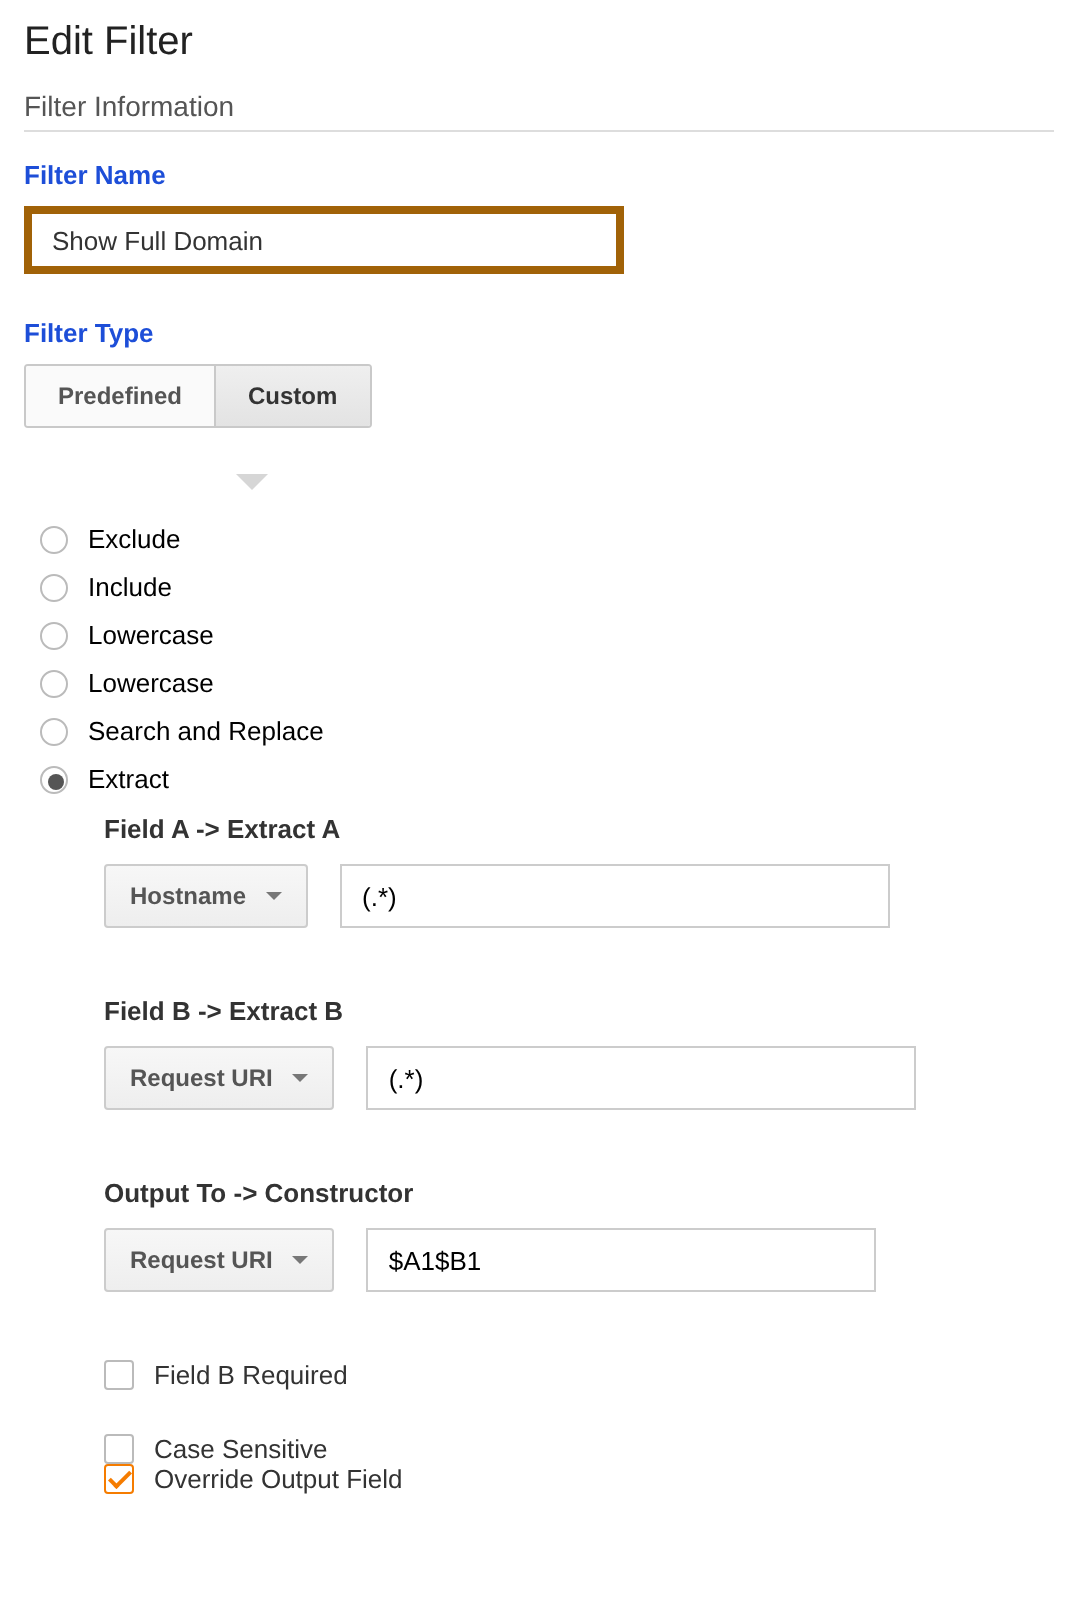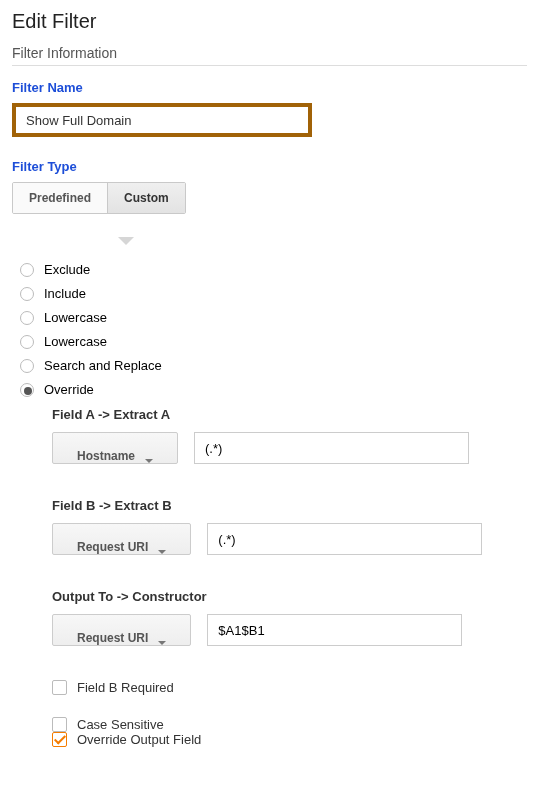--- a/index.html
+++ b/index.html
@@ -117,26 +117,26 @@
   }
   .row {
     display: flex;
     gap: 16px;
     align-items: center;
     margin-bottom: 34px;
   }
   .row:last-of-type { margin-bottom: 26px; }
   .select-btn {
     display: inline-flex;
-    align-items: flex-end;
+    align-items: center;
     gap: 10px;
     background: linear-gradient(#f7f7f7, #eee);
     border: 1px solid #ccc;
     border-radius: 2px;
-    padding: 0 24px;
+    padding: 0 12px;
     height: 32px;
     font-size: 12px;
     font-weight: bold;
     color: #555;
     cursor: pointer;
     min-width: 88px;
   }
   .caret {
     width: 0; height: 0;
     border-left: 4px solid transparent;
@@ -221,21 +221,21 @@
     <div class="radio-row">
       <span class="radio"></span>
       <span class="radio-label">Lowercase</span>
     </div>
     <div class="radio-row">
       <span class="radio"></span>
       <span class="radio-label">Search and Replace</span>
     </div>
     <div class="radio-row">
       <span class="radio selected"></span>
-      <span class="radio-label">Override</span>
+      <span class="radio-label">Extract</span>
     </div>
   </div>
 
   
   <div class="advanced">
 
     <div class="sub-label">Field A -&gt; Extract A</div>
     <div class="row">
       <button class="select-btn">
         <span>Hostname</span>

